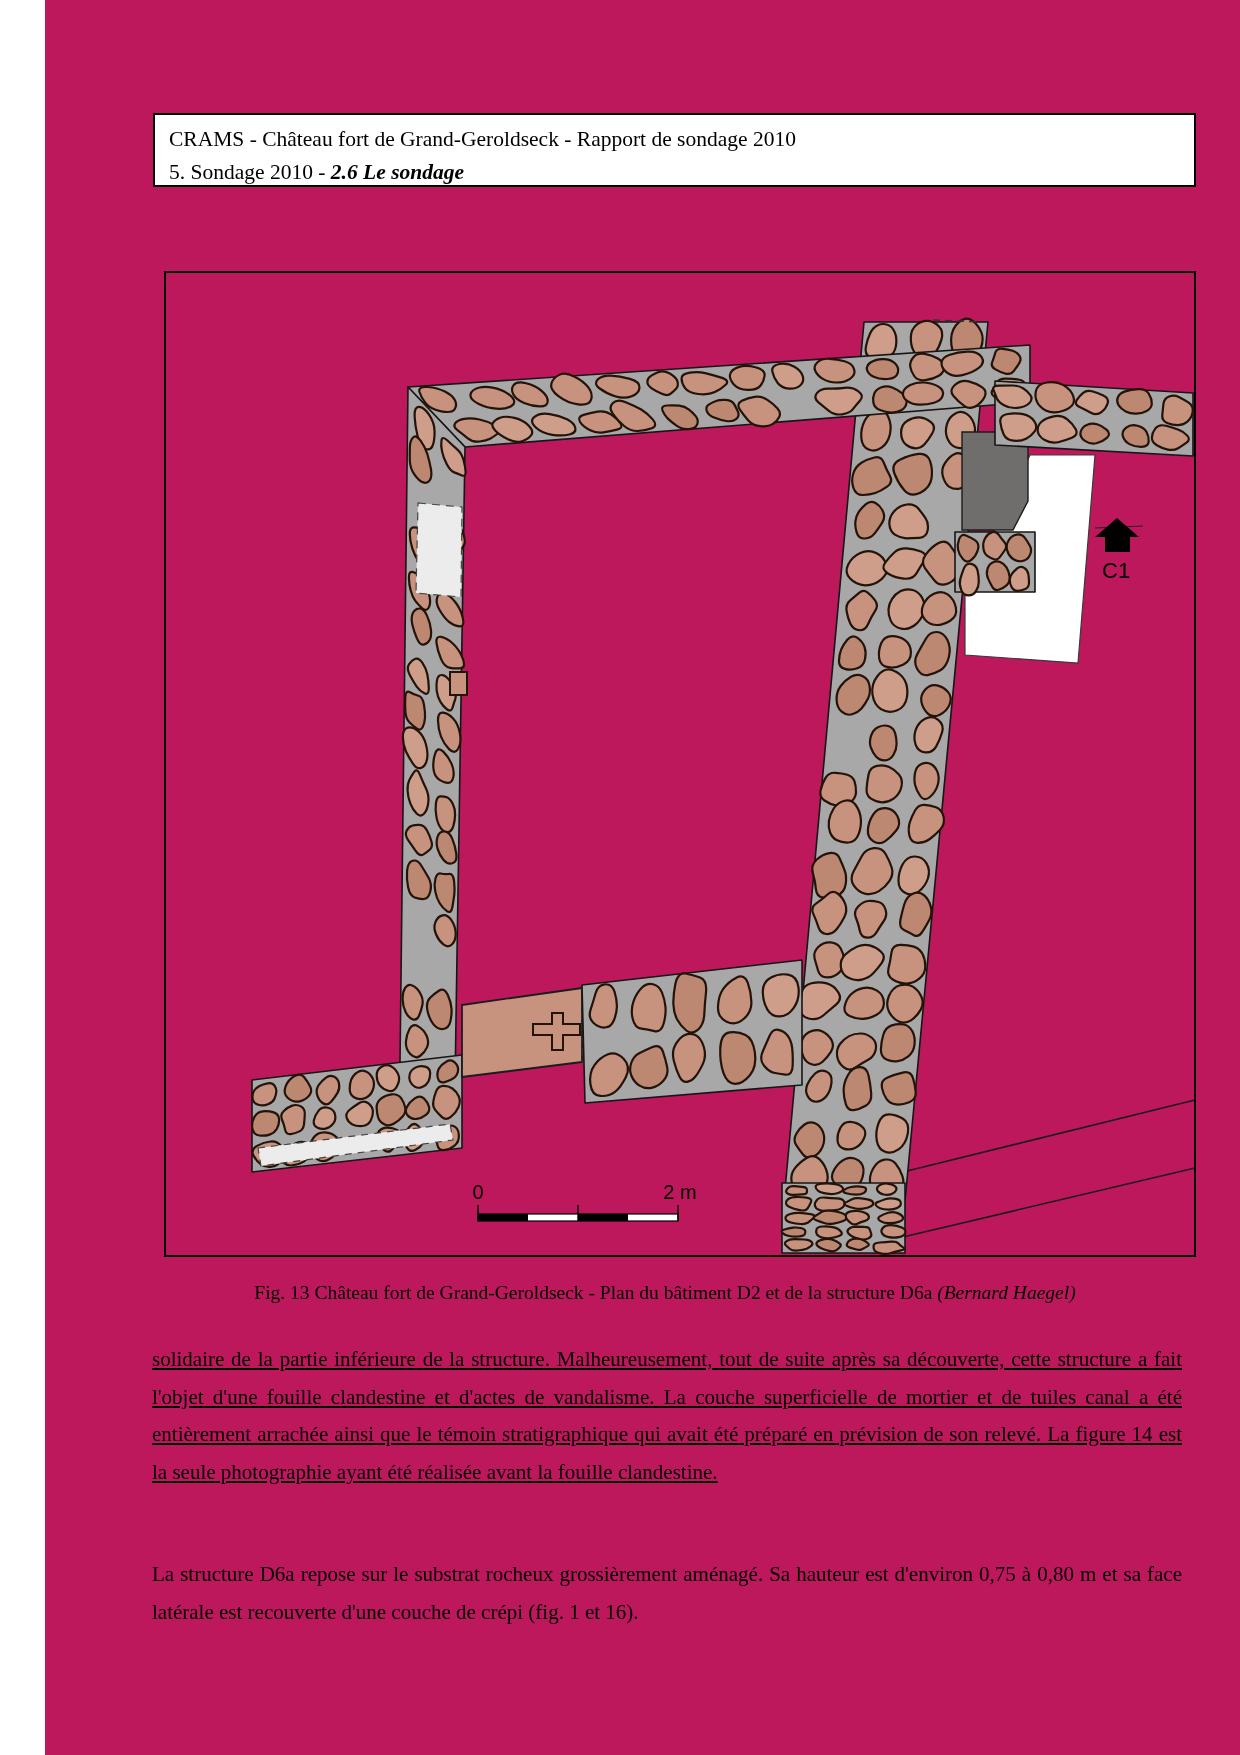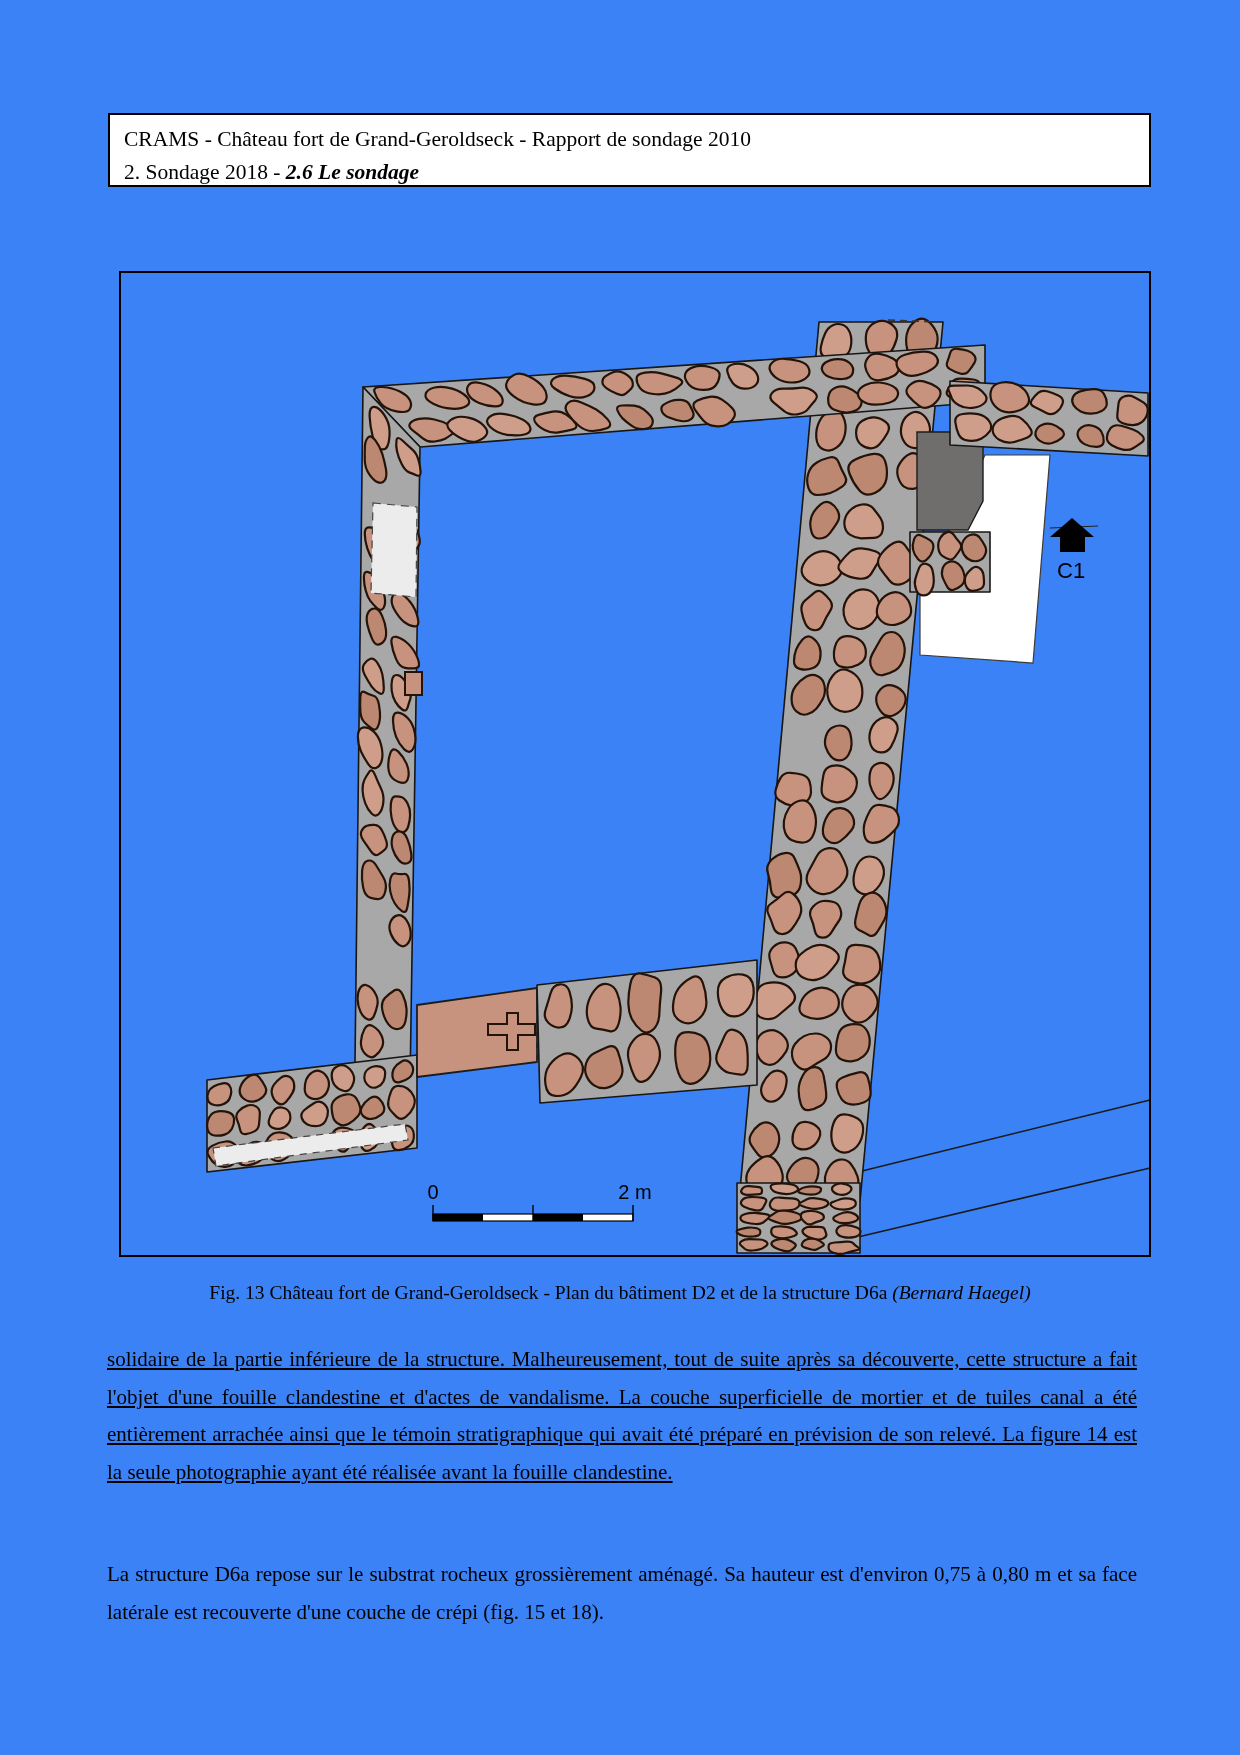--- a/index.html
+++ b/index.html
@@ -1,17 +1,17 @@
 <!DOCTYPE html>
 <html><head>
 <meta charset="utf-8">
 <style>
   html,body{margin:0;padding:0;background:#ffffff;}
   body{width:1240px;height:1755px;position:relative;font-family:"Liberation Serif",serif;color:#000;}
-  .page{position:absolute;inset:0;background:#3b82f6;}
+  .page{position:absolute;inset:0;background:#be185d;margin-left:45px;}
   .header-box{
     position:absolute;left:108px;top:113px;width:1043px;height:74px;
     border:2px solid #000;box-sizing:border-box;background:#fff;
     padding:8px 14px 0 14px;font-size:21.5px;line-height:33px;
   }
   .header-box .em{font-weight:bold;font-style:italic;}
   .figure-wrap{position:absolute;left:119px;top:271px;width:1032px;height:986px;}
   .caption{
     position:absolute;left:0;top:1282px;width:1240px;text-align:center;
     font-size:19.5px;
@@ -25,21 +25,21 @@
   #par2{top:1556px;}
   svg text{font-family:"Liberation Sans",sans-serif;}
 </style>
 </head>
 <body>
 
 <div class="page">
 
   <div class="header-box">
     <div><span>CRAMS - Château fort de Grand-Geroldseck - Rapport de sondage 2010</span></div>
-    <div><span>2. Sondage 2018  -  </span><span class="em">2.6 Le sondage</span></div>
+    <div><span>5. Sondage 2010  -  </span><span class="em">2.6 Le sondage</span></div>
   </div>
 
   <div class="figure-wrap">
     <svg id="plan-svg" width="1032" height="986" viewBox="0 0 1032 986">
         <path d="M866 184 L 931 184 L 914 392 L 801 384 L 801 321 Z" fill="#ffffff" stroke="#3a3a3a" stroke-width="1.2"></path>
         <line x1="739" y1="901" x2="1031" y2="829" stroke="#1a1a1a" stroke-width="1.6"></line>
         <line x1="739" y1="966" x2="1031" y2="897" stroke="#1a1a1a" stroke-width="1.6"></line>
         <g>
           <path d="M700 51 L 824 51 L 741 930 L 620 930 Z" fill="#a8a8a8" stroke="#161616" stroke-width="1.6" stroke-linejoin="round"></path>
           <path d="M724.9 85.5 Q719.5 87.7 715.0 88.2 Q710.4 88.6 705.5 85.9 Q700.5 83.1 701.9 75.6 Q703.4 68.1 706.2 62.2 Q708.9 56.4 713.8 54.2 Q718.7 52.0 723.5 53.8 Q728.4 55.5 730.9 61.7 Q733.3 67.9 731.8 75.6 Q730.3 83.2 724.9 85.5 Z" fill="#cf9e8a" stroke="#241309" stroke-width="2.2" stroke-linejoin="round"></path>
@@ -271,15 +271,15 @@
         </g>
         <rect x="1" y="1" width="1030" height="984" fill="none" stroke="#000" stroke-width="2"></rect>
       </svg>
   </div>
 
   <div class="caption">
     <span>Fig. 13 Château fort de Grand-Geroldseck - Plan du bâtiment D2 et de la structure D6a </span><span class="credit">(Bernard Haegel)</span>
   </div>
 
   <p class="body-par" id="par1">solidaire de la partie inférieure de la structure. Malheureusement, tout de suite après sa découverte, cette structure a fait l'objet d'une fouille clandestine et d'actes de vandalisme. La couche superficielle de mortier et de tuiles canal a été entièrement arrachée ainsi que le témoin stratigraphique qui avait été préparé en prévision de son relevé. La figure 14 est la seule photographie ayant été réalisée avant la fouille clandestine.</p>
-  <p class="body-par" id="par2">La structure D6a repose sur le substrat rocheux grossièrement aménagé. Sa hauteur est d'environ 0,75 à 0,80 m et sa face latérale est recouverte d'une couche de crépi (fig. 15 et 18).</p>
+  <p class="body-par" id="par2">La structure D6a repose sur le substrat rocheux grossièrement aménagé. Sa hauteur est d'environ 0,75 à 0,80 m et sa face latérale est recouverte d'une couche de crépi (fig. 1 et 16).</p>
 
 </div>
 
 </body></html>

